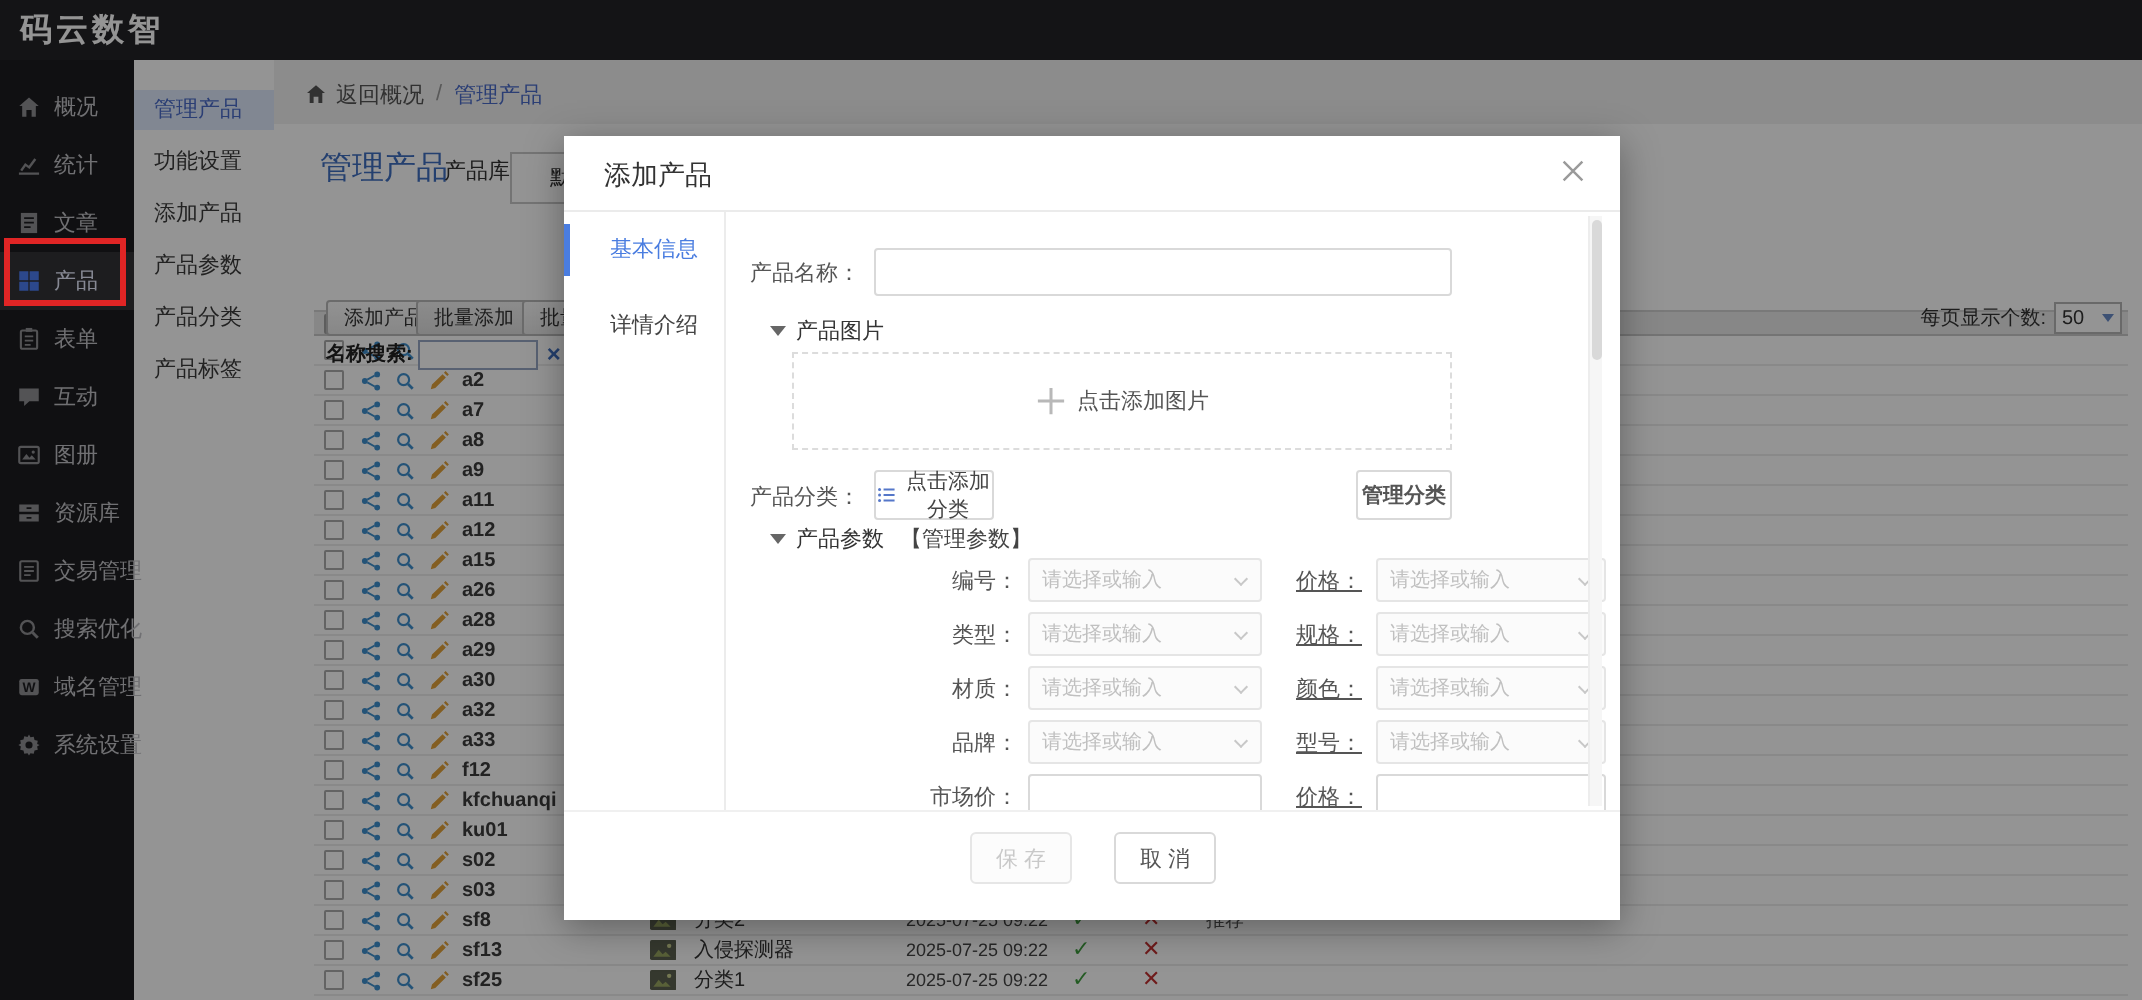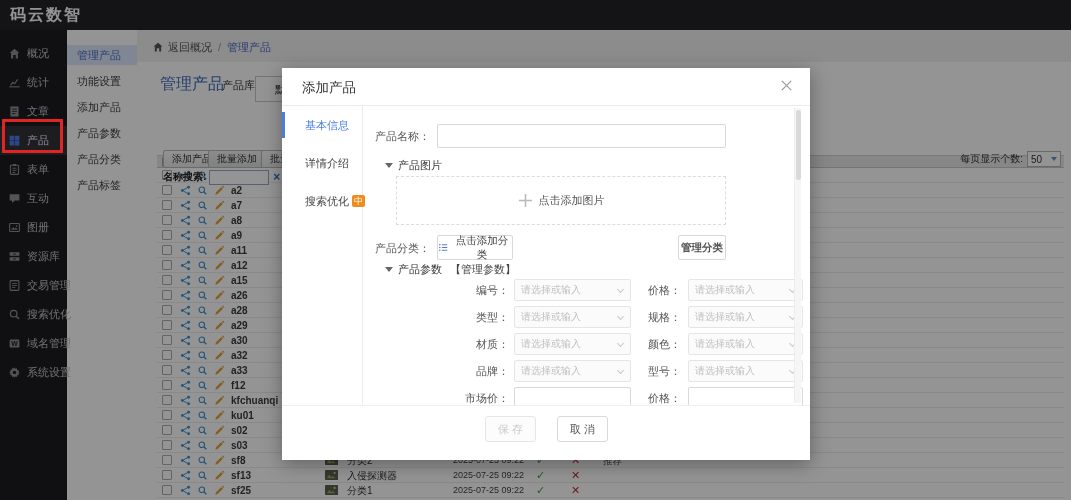--- a/index.html
+++ b/index.html
@@ -102,31 +102,31 @@
   .f-name-input { position:absolute; left:74px; top:18px; width:289px; height:24px; border:1px solid #d9d9d9; border-radius:2px; font-size:11px; padding:0 6px; }
   .f-section { position:absolute; left:22px; font-size:11px; color:#333; cursor:pointer; display:flex; align-items:center; }
   .f-sec-img { top:52px; }
   .f-sec-par { top:156px; }
   .tri { width:0; height:0; border-left:4px solid transparent; border-right:4px solid transparent; border-top:5px solid #666; margin-right:5px; }
   .manage-params { margin-left:8px; color:#444; cursor:pointer; }
   .f-upload { position:absolute; left:33px; top:70px; width:330px; height:49px; border:1px dashed #dcdcdc; background:#fff;
               display:flex; align-items:center; justify-content:center; cursor:pointer; font-size:11px; color:#555; }
   .f-upload .plus { width:15px; height:15px; margin-right:6px; display:inline-flex; }
   .f-cat-label { position:absolute; left:0; top:135px; width:67px; text-align:right; }
-  .cat-btn { position:absolute; left:74px; top:129px; width:76px; height:25px; background:#fff; border:1px solid #d9d9d9; border-radius:2px;
+  .cat-btn { position:absolute; left:74px; top:129px; width:60px; height:25px; background:#fff; border:1px solid #d9d9d9; border-radius:2px;
              display:flex; align-items:center; justify-content:center; font-size:10.5px; color:#444; cursor:pointer; font-family:inherit; }
   .cat-btn .listicon { width:11px; height:11px; margin-right:3px; color:#5577c9; display:inline-flex; }
   .cat-btn .listicon svg { width:11px; height:11px; }
   .managecat-btn { position:absolute; left:315px; top:129px; width:48px; height:25px; background:#fff; border:1px solid #d9d9d9; border-radius:2px;
                    font-size:10.5px; color:#555; cursor:pointer; font-family:inherit;font-weight:bold; }
   .paramgrid { position:absolute; left:0; top:173px; width:440px; }
   .prow { display:flex; align-items:center; height:22px; margin-bottom:5px;justify-content:flex-end; }
   .plab { font-size:11px; color:#555; }
   .pl1 { width:67px; text-align:right; }
-  .pl2 { width:45px; text-align:right; margin-left:5px; }
+  .pl2 { width:45px; text-align:right; margin-left:5px;text-decoration:underline; }
   .pselect { position:relative; height:22px; background:#fbfbfb; border:1px solid #e5e5e5; border-radius:2px; display:flex; align-items:center; padding:0 6px; cursor:pointer; }
   .pf1 { width:117px; margin-left:5px; }
   .pf2 { width:115px; margin-left:7px; }
   .pselect .ph { font-size:10px; color:#c0c0c0; }
   .chev { position:absolute; right:7px; top:7px; width:5px; height:5px; border-right:1.4px solid #c8c8c8; border-bottom:1.4px solid #c8c8c8; transform:rotate(45deg); }
   .ptext { height:22px; background:#fff; border:1px solid #d9d9d9; border-radius:2px; }
 
   .m-scroll { position:absolute; left:512px; top:40px; width:7px; height:295px; background:#f6f6f6; border-left:1px solid #ededed; }
   .m-thumb { position:absolute; left:1px; top:2px; width:5px; height:70px; background:#d9d9d9; border-radius:3px; }
 
@@ -862,21 +862,20 @@
       <span class="m-close">
           <svg viewBox="0 0 16 16">
             <path stroke="currentColor" stroke-width="1.3" d="M3 3l10 10M13 3L3 13" fill="none"></path>
           </svg>
         </span>
     </div>
     <div class="m-body">
       <div class="m-rail" id="mtabs">
           <div class="m-tab active"><span>基本信息</span></div>
           <div class="m-tab"><span>详情介绍</span></div>
-          <div class="m-tab"><span>搜索优化</span><span class="m-badge">中</span></div>
         </div>
       <div class="m-form">
         <label class="f-label f-name-label">产品名称：</label>
         <input class="f-name-input" style="">
 
         <div class="f-section f-sec-img">
           <span class="tri"></span>
           <span>产品图片</span>
         </div>
 

